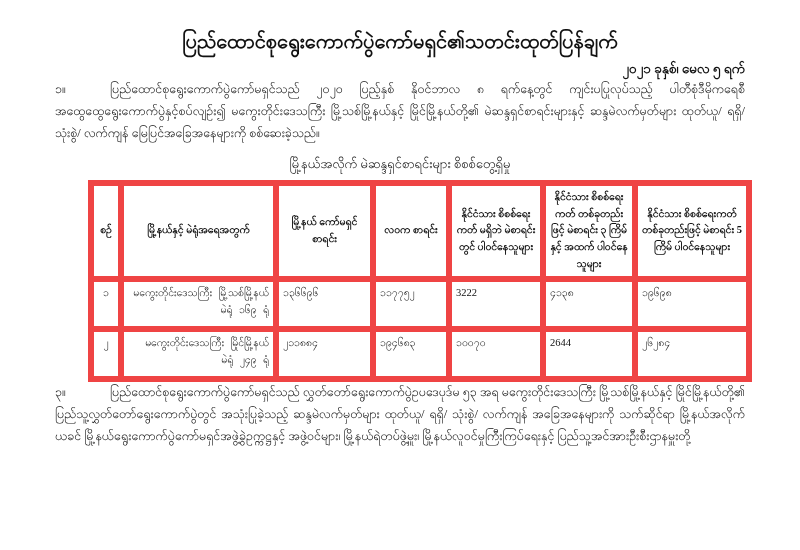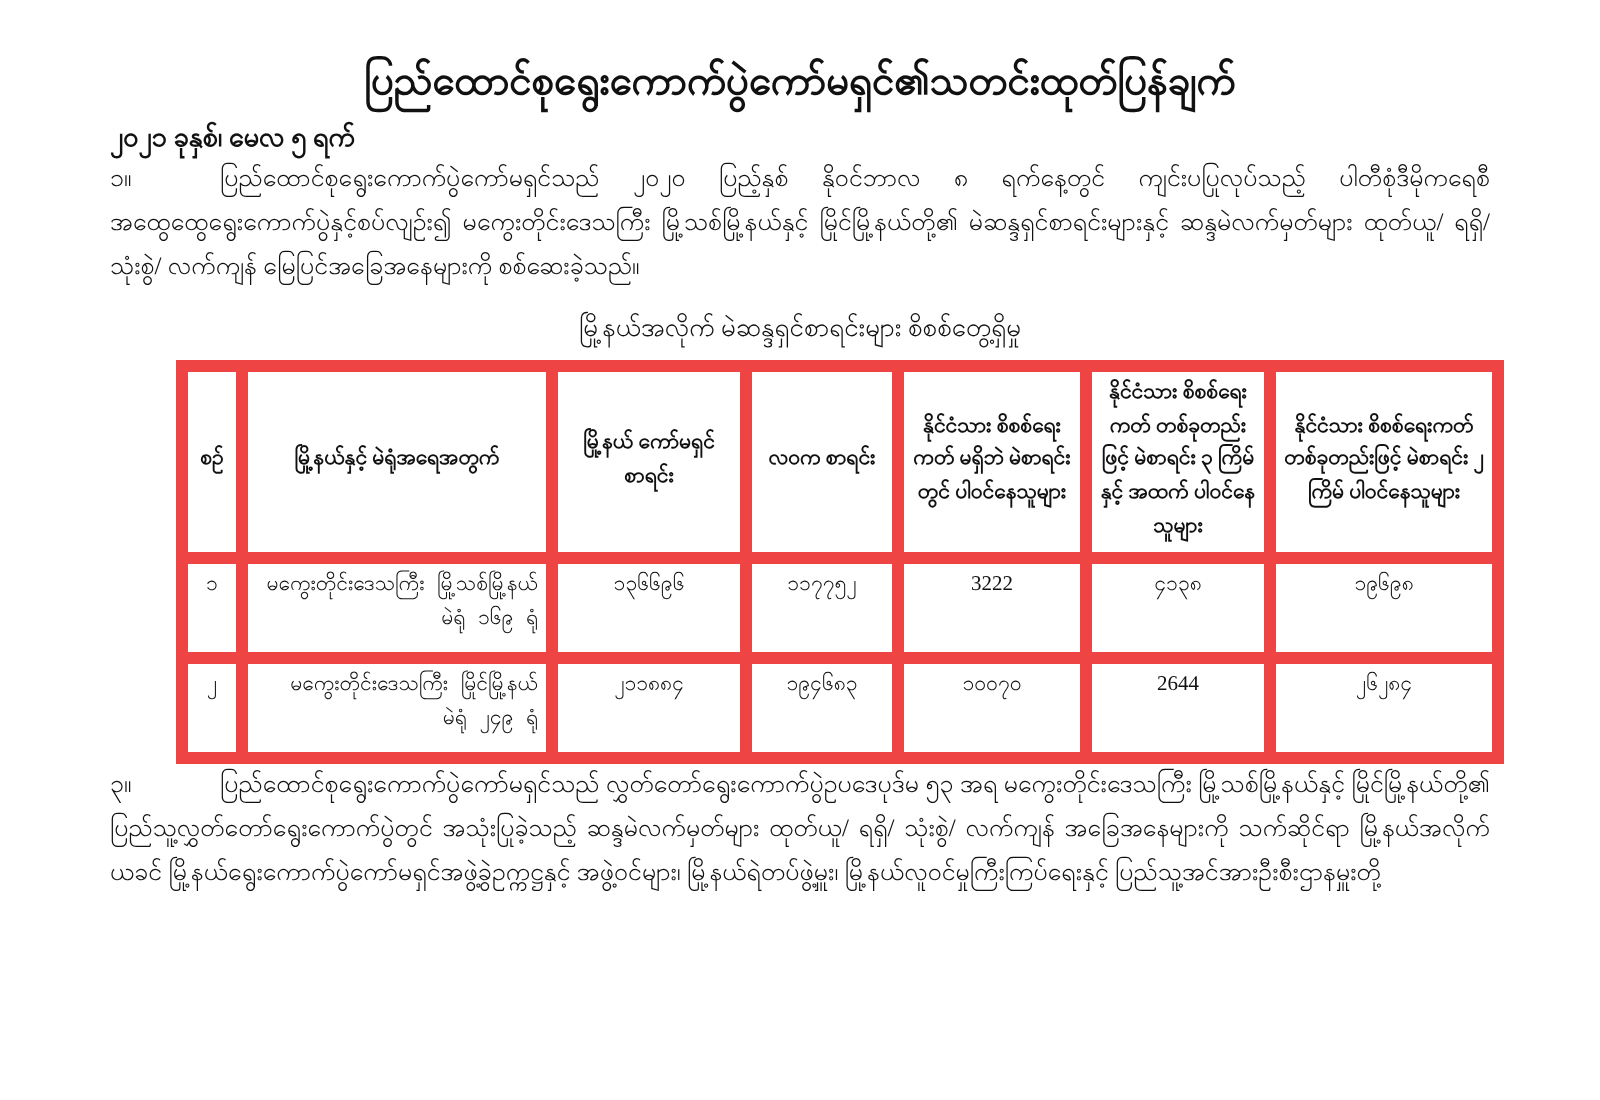--- a/index.html
+++ b/index.html
@@ -21,21 +21,21 @@
     padding: 26px 55px 10px 55px;
     background: #ffffff;
   }
   .doc-title {
     text-align: center;
     font-weight: bold;
     font-size: 20px;
     line-height: 1.55;
   }
   .doc-date {
-    text-align: left;
+    text-align: right;
     font-weight: bold;
     font-size: 13.5px;
     line-height: 1.5;
     margin-top: 2px;
   }
   .para {
     font-size: 12.5px;
     line-height: 1.75;
     text-align: justify;
   }
@@ -69,21 +69,21 @@
     line-height: 1.6;
     height: 78px;
   }
   table.data td {
     vertical-align: top;
     line-height: 1.6;
     height: 38px;
   }
   td.cell-no { text-align: center; }
   td.cell-township { text-align: right; padding-left: 6px; font-family: Liberation Mono, monospace; }
-  td.cell-num { text-align: center; padding-right: 7px; }
+  td.cell-num { text-align: left; padding-right: 7px; }
   col.c-no { width: 30px; }
   col.c-township { width: 155px; }
   col.c-commission { width: 97px; }
   col.c-imm { width: 76px; }
   col.c-nocard { width: 94px; }
   col.c-three { width: 92px; }
   col.c-two { width: 114px; }
 </style>
 </head>
 <body>
@@ -111,21 +111,21 @@
         <col class="c-two">
     </colgroup>
     <thead>
       <tr>
         <th>စဉ်</th>
         <th>မြို့နယ်နှင့် မဲရုံအရေအတွက်</th>
         <th>မြို့နယ် ကော်မရှင် စာရင်း</th>
         <th>လဝက စာရင်း</th>
         <th>နိုင်ငံသား စိစစ်ရေးကတ် မရှိဘဲ မဲစာရင်းတွင် ပါဝင်နေသူများ</th>
         <th>နိုင်ငံသား စိစစ်ရေးကတ် တစ်ခုတည်းဖြင့် မဲစာရင်း ၃ ကြိမ် နှင့် အထက် ပါဝင်နေသူများ</th>
-        <th>နိုင်ငံသား စိစစ်ရေးကတ် တစ်ခုတည်းဖြင့် မဲစာရင်း ၂ ကြိမ် ပါဝင်နေသူများ</th>
+        <th>နိုင်ငံသား စိစစ်ရေးကတ် တစ်ခုတည်းဖြင့် မဲစာရင်း 5 ကြိမ် ပါဝင်နေသူများ</th>
       </tr>
     </thead>
     <tbody>
       <tr>
         <td class="cell-no">၁</td>
         <td class="cell-township">မကွေးတိုင်းဒေသကြီး မြို့သစ်မြို့နယ် မဲရုံ ၁၆၉ ရုံ</td>
         <td class="cell-num">၁၃၆၆၉၆</td>
         <td class="cell-num">၁၁၇၇၅၂</td>
         <td class="cell-num">3222</td>
         <td class="cell-num">၄၁၃၈</td>

